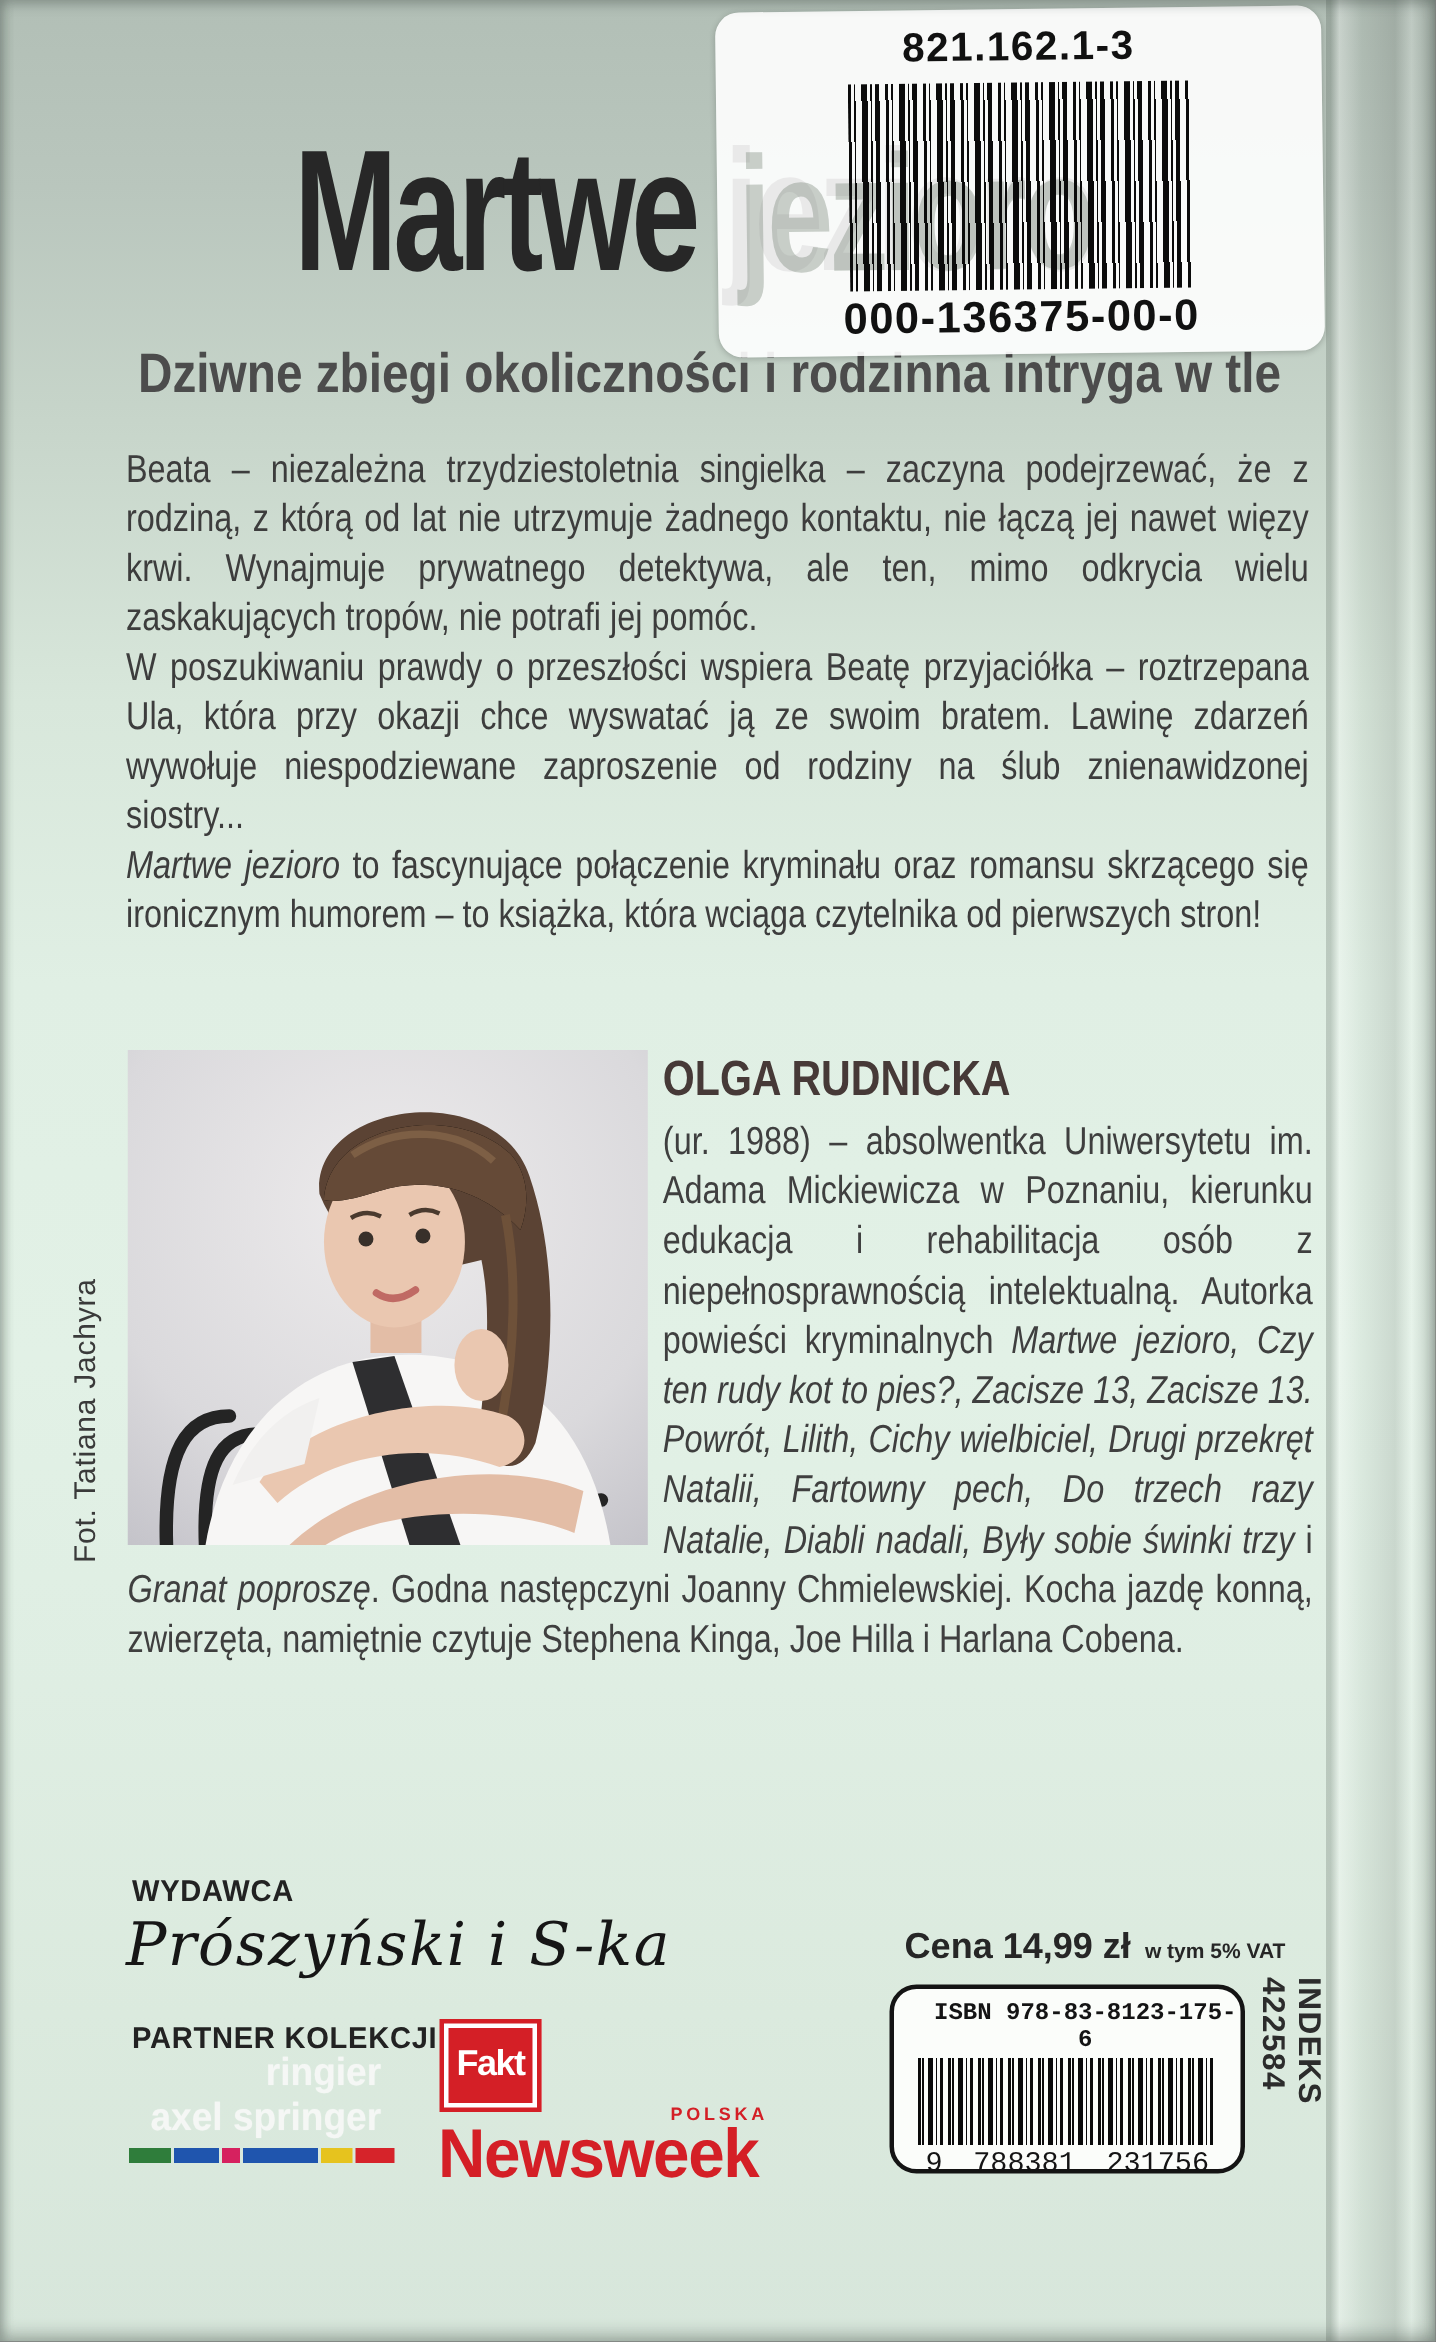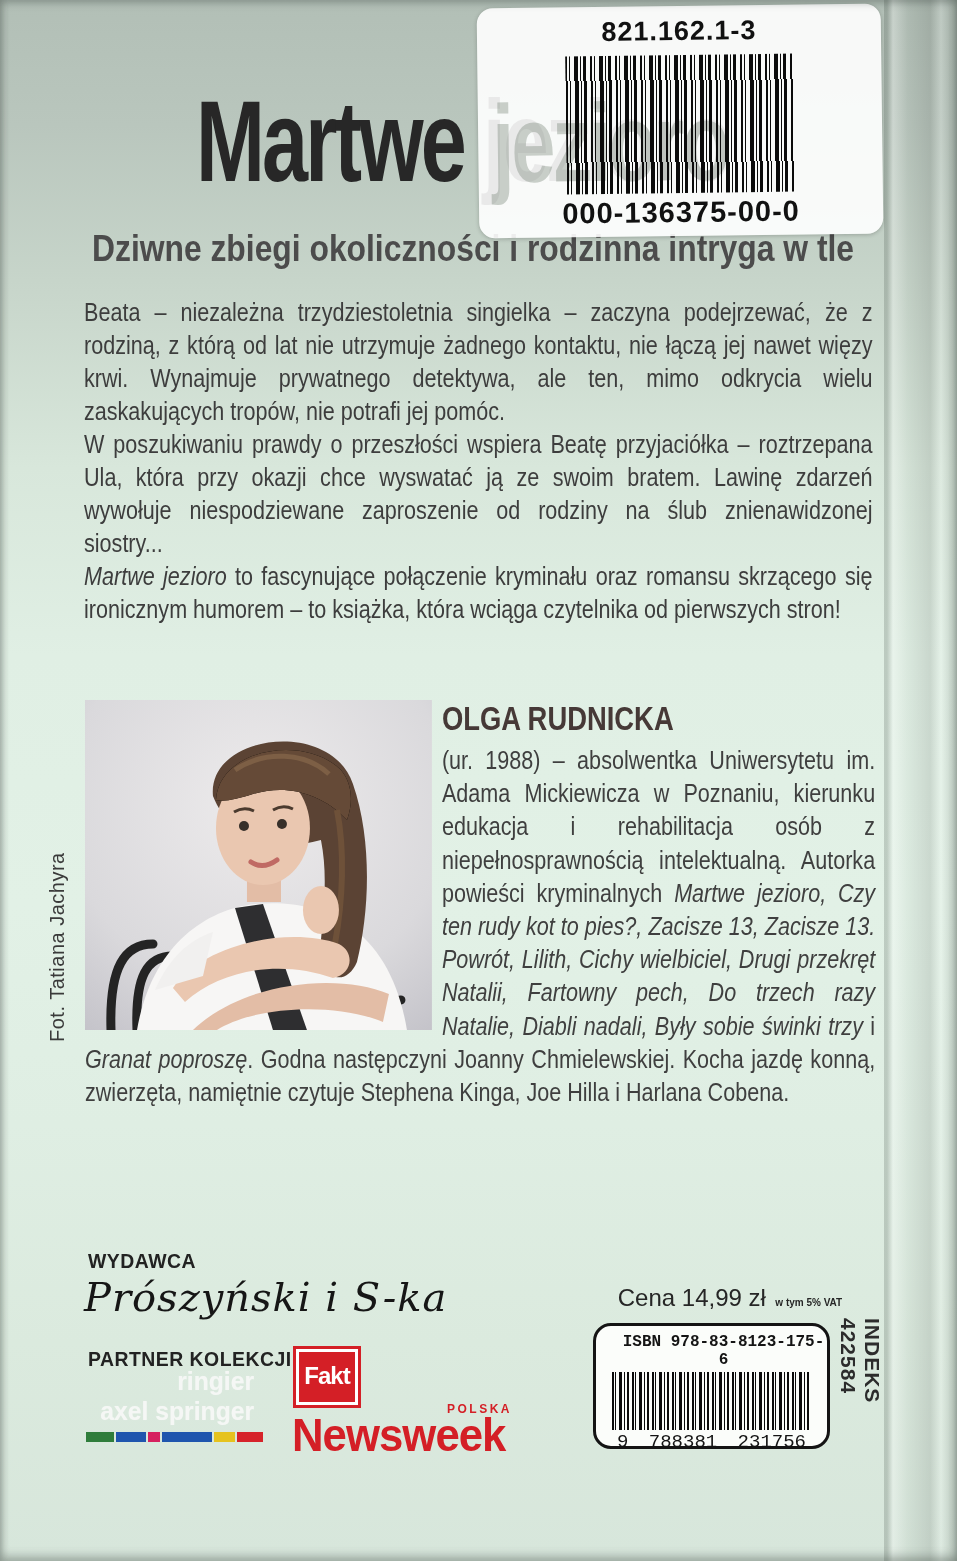--- a/index.html
+++ b/index.html
@@ -56,22 +56,22 @@
   .bar-seg{height:10px;}
   
   .fakt{position:absolute;left:293px;top:1346px;width:68px;height:62px;background:#d41f26;
     box-shadow:inset 0 0 0 3px #d41f26, inset 0 0 0 6px #fff;
     color:#fff;font-size:24px;font-weight:700;text-align:center;line-height:60px;letter-spacing:-1px;}
   .newsweek{position:absolute;left:292px;top:1408px;font-size:46px;font-weight:800;color:#d41f26;
     letter-spacing:-1px;transform:scaleX(.95);transform-origin:left top;}
   .newsweek-sub{position:absolute;left:447px;top:1402px;font-size:12px;font-weight:700;letter-spacing:2.5px;color:#d41f26;}
   
   .price{position:absolute;left:600px;top:1284px;width:260px;text-align:center;color:#262626;white-space:nowrap;}
-  .price-main{font-size:24px;font-weight:400;}
-  .price-vat{font-size:10px;font-weight:700;margin-left:5px;}
+  .price-main{font-size:24px;font-weight:700;}
+  .price-vat{font-size:14px;font-weight:700;margin-left:5px;}
   .isbn-box{position:absolute;left:593px;top:1323px;width:237px;height:126px;background:#fbfdfa;
     border:3px solid #141414;border-radius:18px;box-sizing:border-box;text-align:center;}
   .isbn-text{margin-top:7px;font-family:"Liberation Mono",monospace;font-size:16px;font-weight:700;color:#141414;letter-spacing:0;margin-left:24px;}
   .ean-barcode{width:200px;height:58px;margin:3px auto 0;
     background-image:repeating-linear-gradient(90deg,#0b0b0b 0 2px,transparent 2px 3px,#0b0b0b 3px 4px,transparent 4px 7px,#0b0b0b 7px 10px,transparent 10px 12px,#0b0b0b 12px 13px,transparent 13px 15px,#0b0b0b 15px 17px,transparent 17px 20px);}
   .ean-digits{margin-top:1px;font-family:"Liberation Mono",monospace;font-size:19px;font-weight:400;color:#141414;word-spacing:9px;}
   .indeks{position:absolute;left:836px;top:1318px;height:140px;writing-mode:vertical-rl;
     font-size:21px;font-weight:700;letter-spacing:1px;color:#2c2c2c;}
 </style>
 </head>

